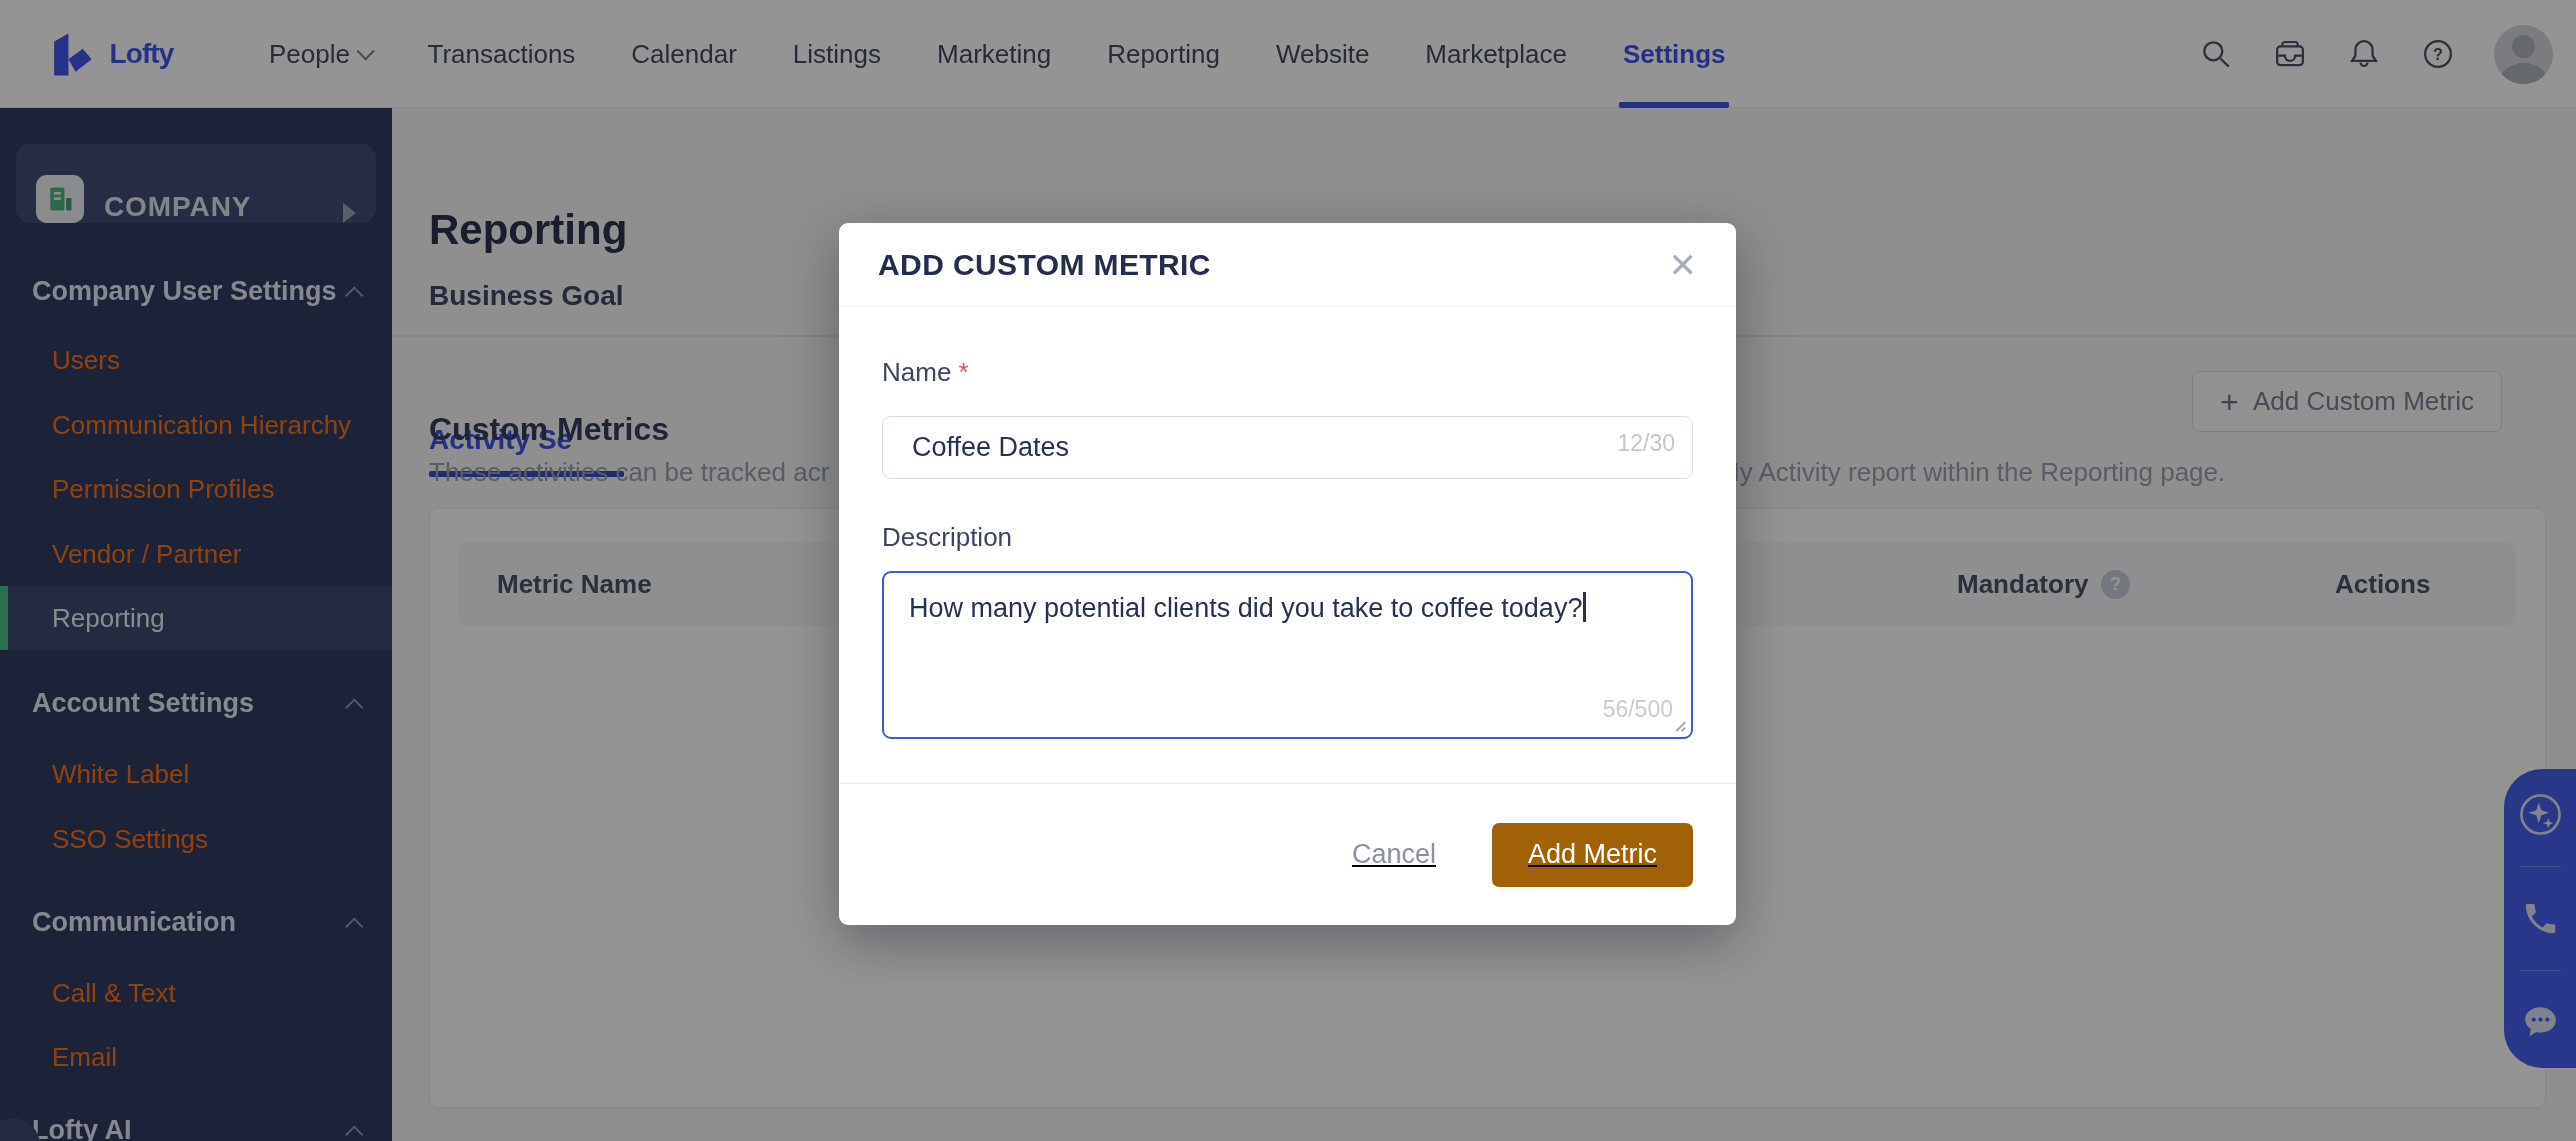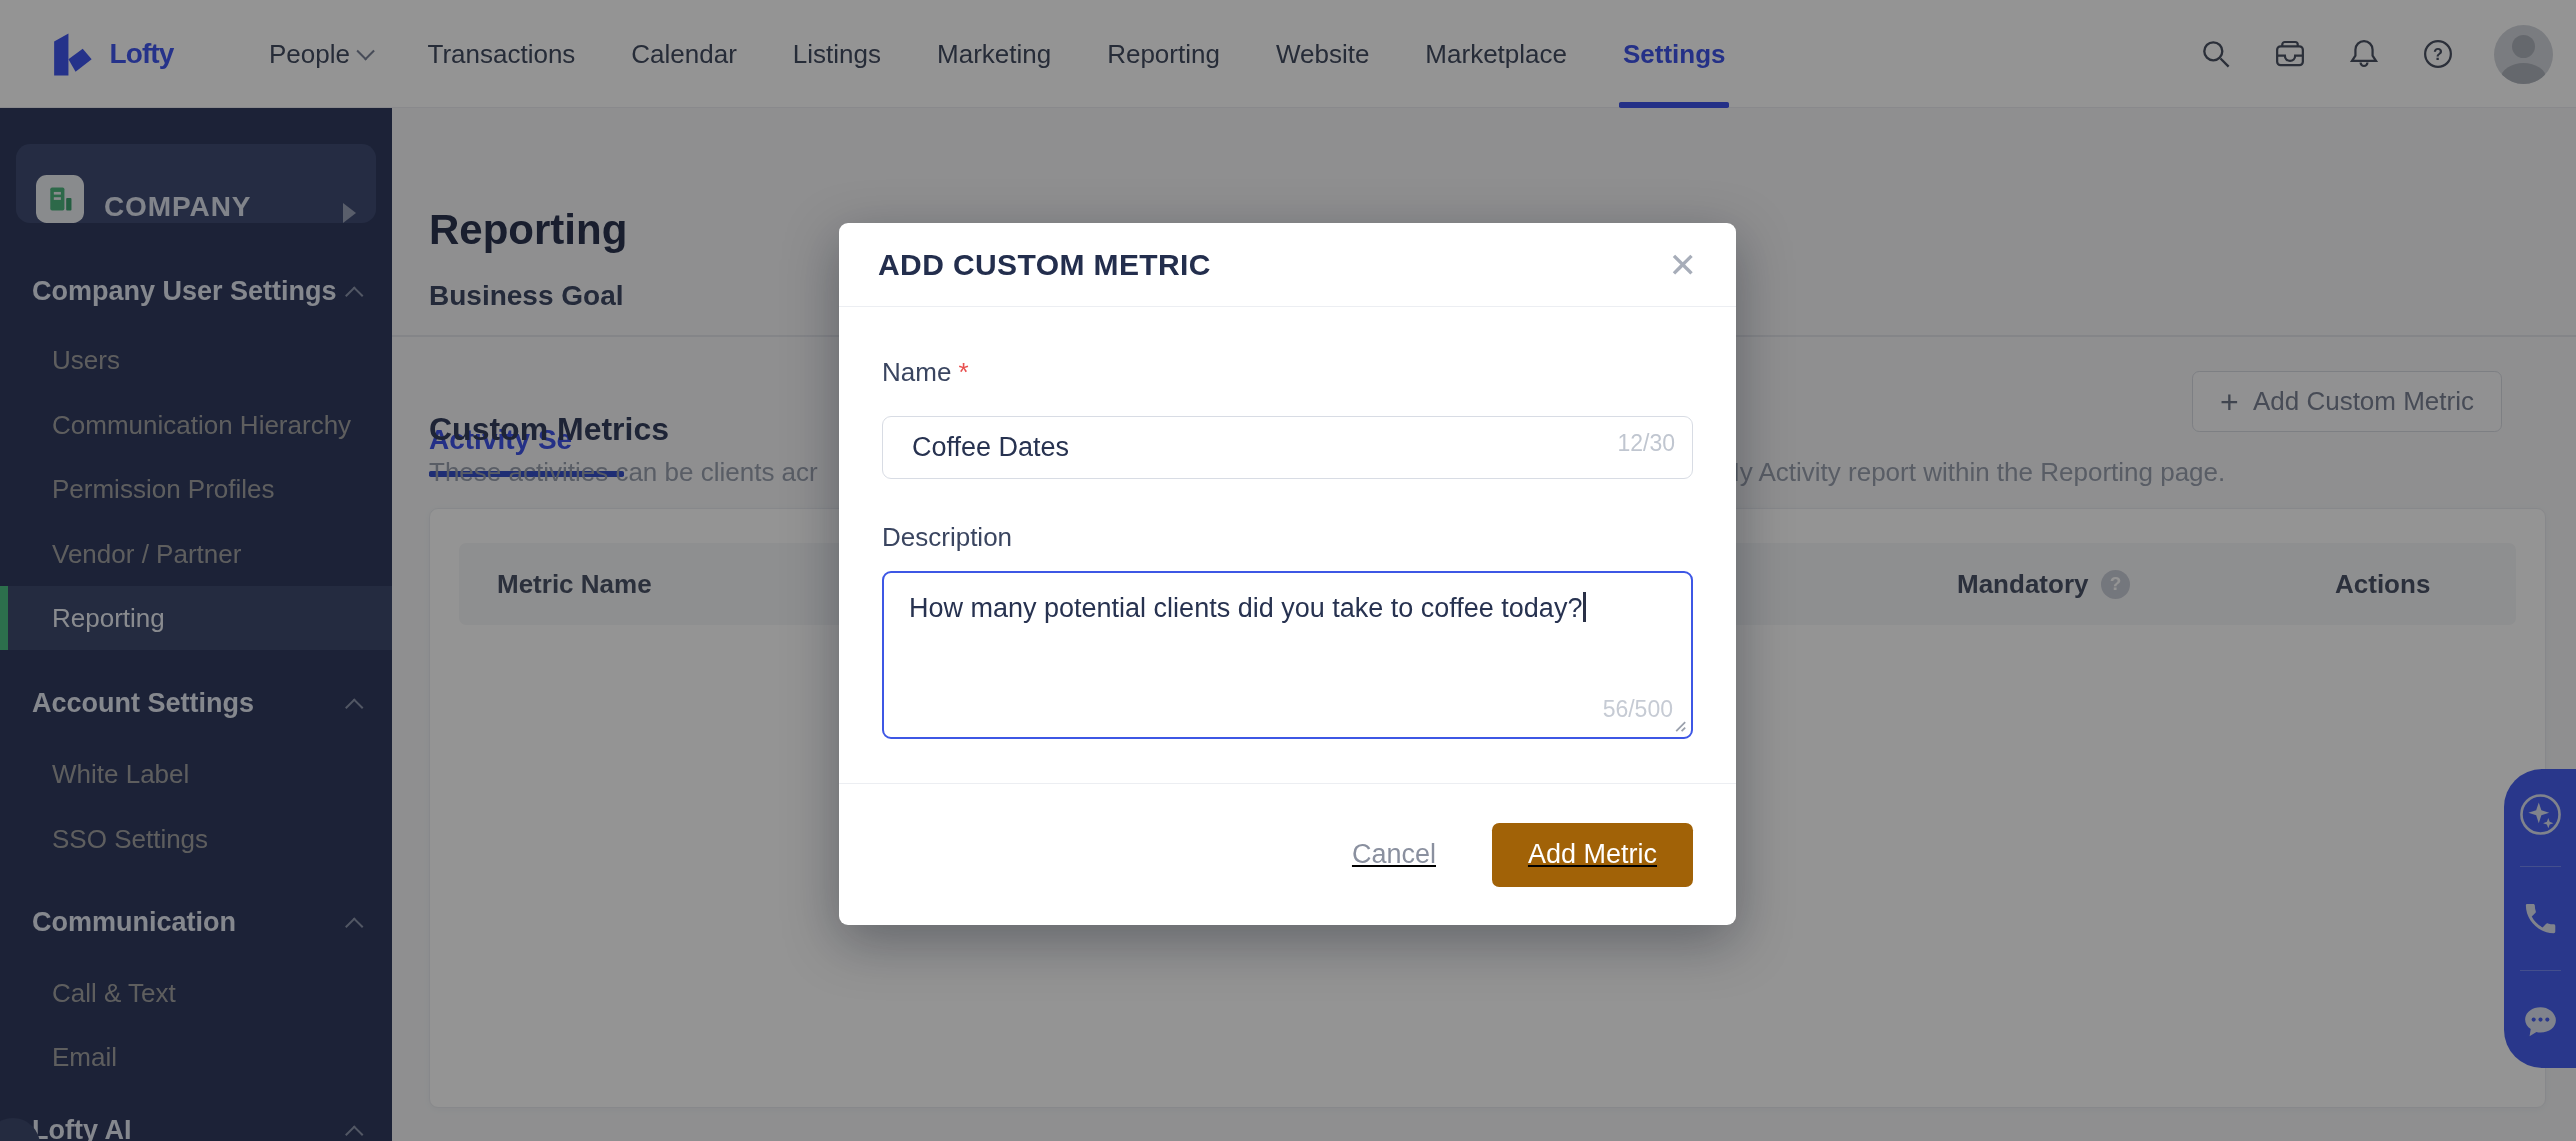--- a/index.html
+++ b/index.html
@@ -22,21 +22,21 @@
   .avatar .body{position:absolute;left:7.2px;top:38px;width:45px;height:30px;border-radius:50%;background:#AEB3BC;}
 
   
   .sidebar{position:absolute;left:0;top:108px;width:392px;height:1033px;background:#313C60;z-index:1;}
   .company-pill{position:absolute;left:16px;top:36px;width:360px;height:79px;background:#414D74;border-radius:14.3px;display:flex;align-items:flex-end;padding:0 20px;gap:20px;cursor:pointer;}
   .company-tile{width:48px;height:48px;border-radius:10.7px;background:#EDEFF3;display:flex;align-items:center;justify-content:center;}
   .company-label{font-size:28px;font-weight:700;color:#DFE4EF;letter-spacing:0.9px;flex:1;}
   .caret-right{width:0;height:0;border-top:10px solid transparent;border-bottom:10px solid transparent;border-left:13.4px solid #9AA2B8;}
   .side-section{position:absolute;left:32px;right:32px;display:flex;align-items:center;justify-content:space-between;font-size:27px;font-weight:700;color:#E6EAF4;cursor:pointer;}
   .chev-up{width:12.5px;height:12.5px;border-left:2.7px solid #8E97AD;border-top:2.7px solid #8E97AD;transform:rotate(45deg);margin-top:7.2px;}
-  .side-item{position:absolute;left:0;width:392px;height:64px;display:flex;align-items:center;padding-left:52px;font-size:26px;color:#a3a3a3;cursor:pointer;}
+  .side-item{position:absolute;left:0;width:392px;height:64px;display:flex;align-items:center;padding-left:52px;font-size:26px;color:#f97316;cursor:pointer;}
   .side-item.active{background:#3E4A6E;color:#EDF0F7;}
   .active-bar{position:absolute;left:0;top:0;bottom:0;width:8px;background:#4CBF84;}
 
   
   .content{position:absolute;left:392px;top:108px;right:0;bottom:0;}
   .page-title{position:absolute;left:37px;top:70px;font-size:42px;font-weight:700;color:#2B3450;}
   .tabs{position:absolute;left:37px;top:172px;display:flex;gap:90px;flex-direction:column;}
   .tab{position:relative;font-size:28px;font-weight:700;color:#3E4965;padding-bottom:21.5px;cursor:pointer;}
   .tab.active{color:#3F54E8;}
   .tab.active .tab-line{position:absolute;left:0;right:0;bottom:0;height:6.3px;background:#3650C8;border-radius:1.8px;}
@@ -235,21 +235,21 @@
       </div>
     </div>
     <div class="tabs-divider"></div>
 
     <h2 class="section-head">Custom Metrics</h2>
     <button class="add-metric-btn">
       <span class="plus-glyph">+</span>
       <span>Add Custom Metric</span>
     </button>
 
-    <span class="section-desc desc-left">These activities can be clients acr</span>
+    <span class="section-desc desc-left">These activities can be tracked acr</span>
     <span class="section-desc desc-right">My Activity report within the Reporting page.</span>
 
     <section class="metrics-card">
       <div class="table-head">
         <div class="th th-name">Metric Name</div>
         <div class="th th-mandatory">
           <span>Mandatory</span>
           <span class="q-circle">?</span>
         </div>
         <div class="th th-actions">Actions</div>

